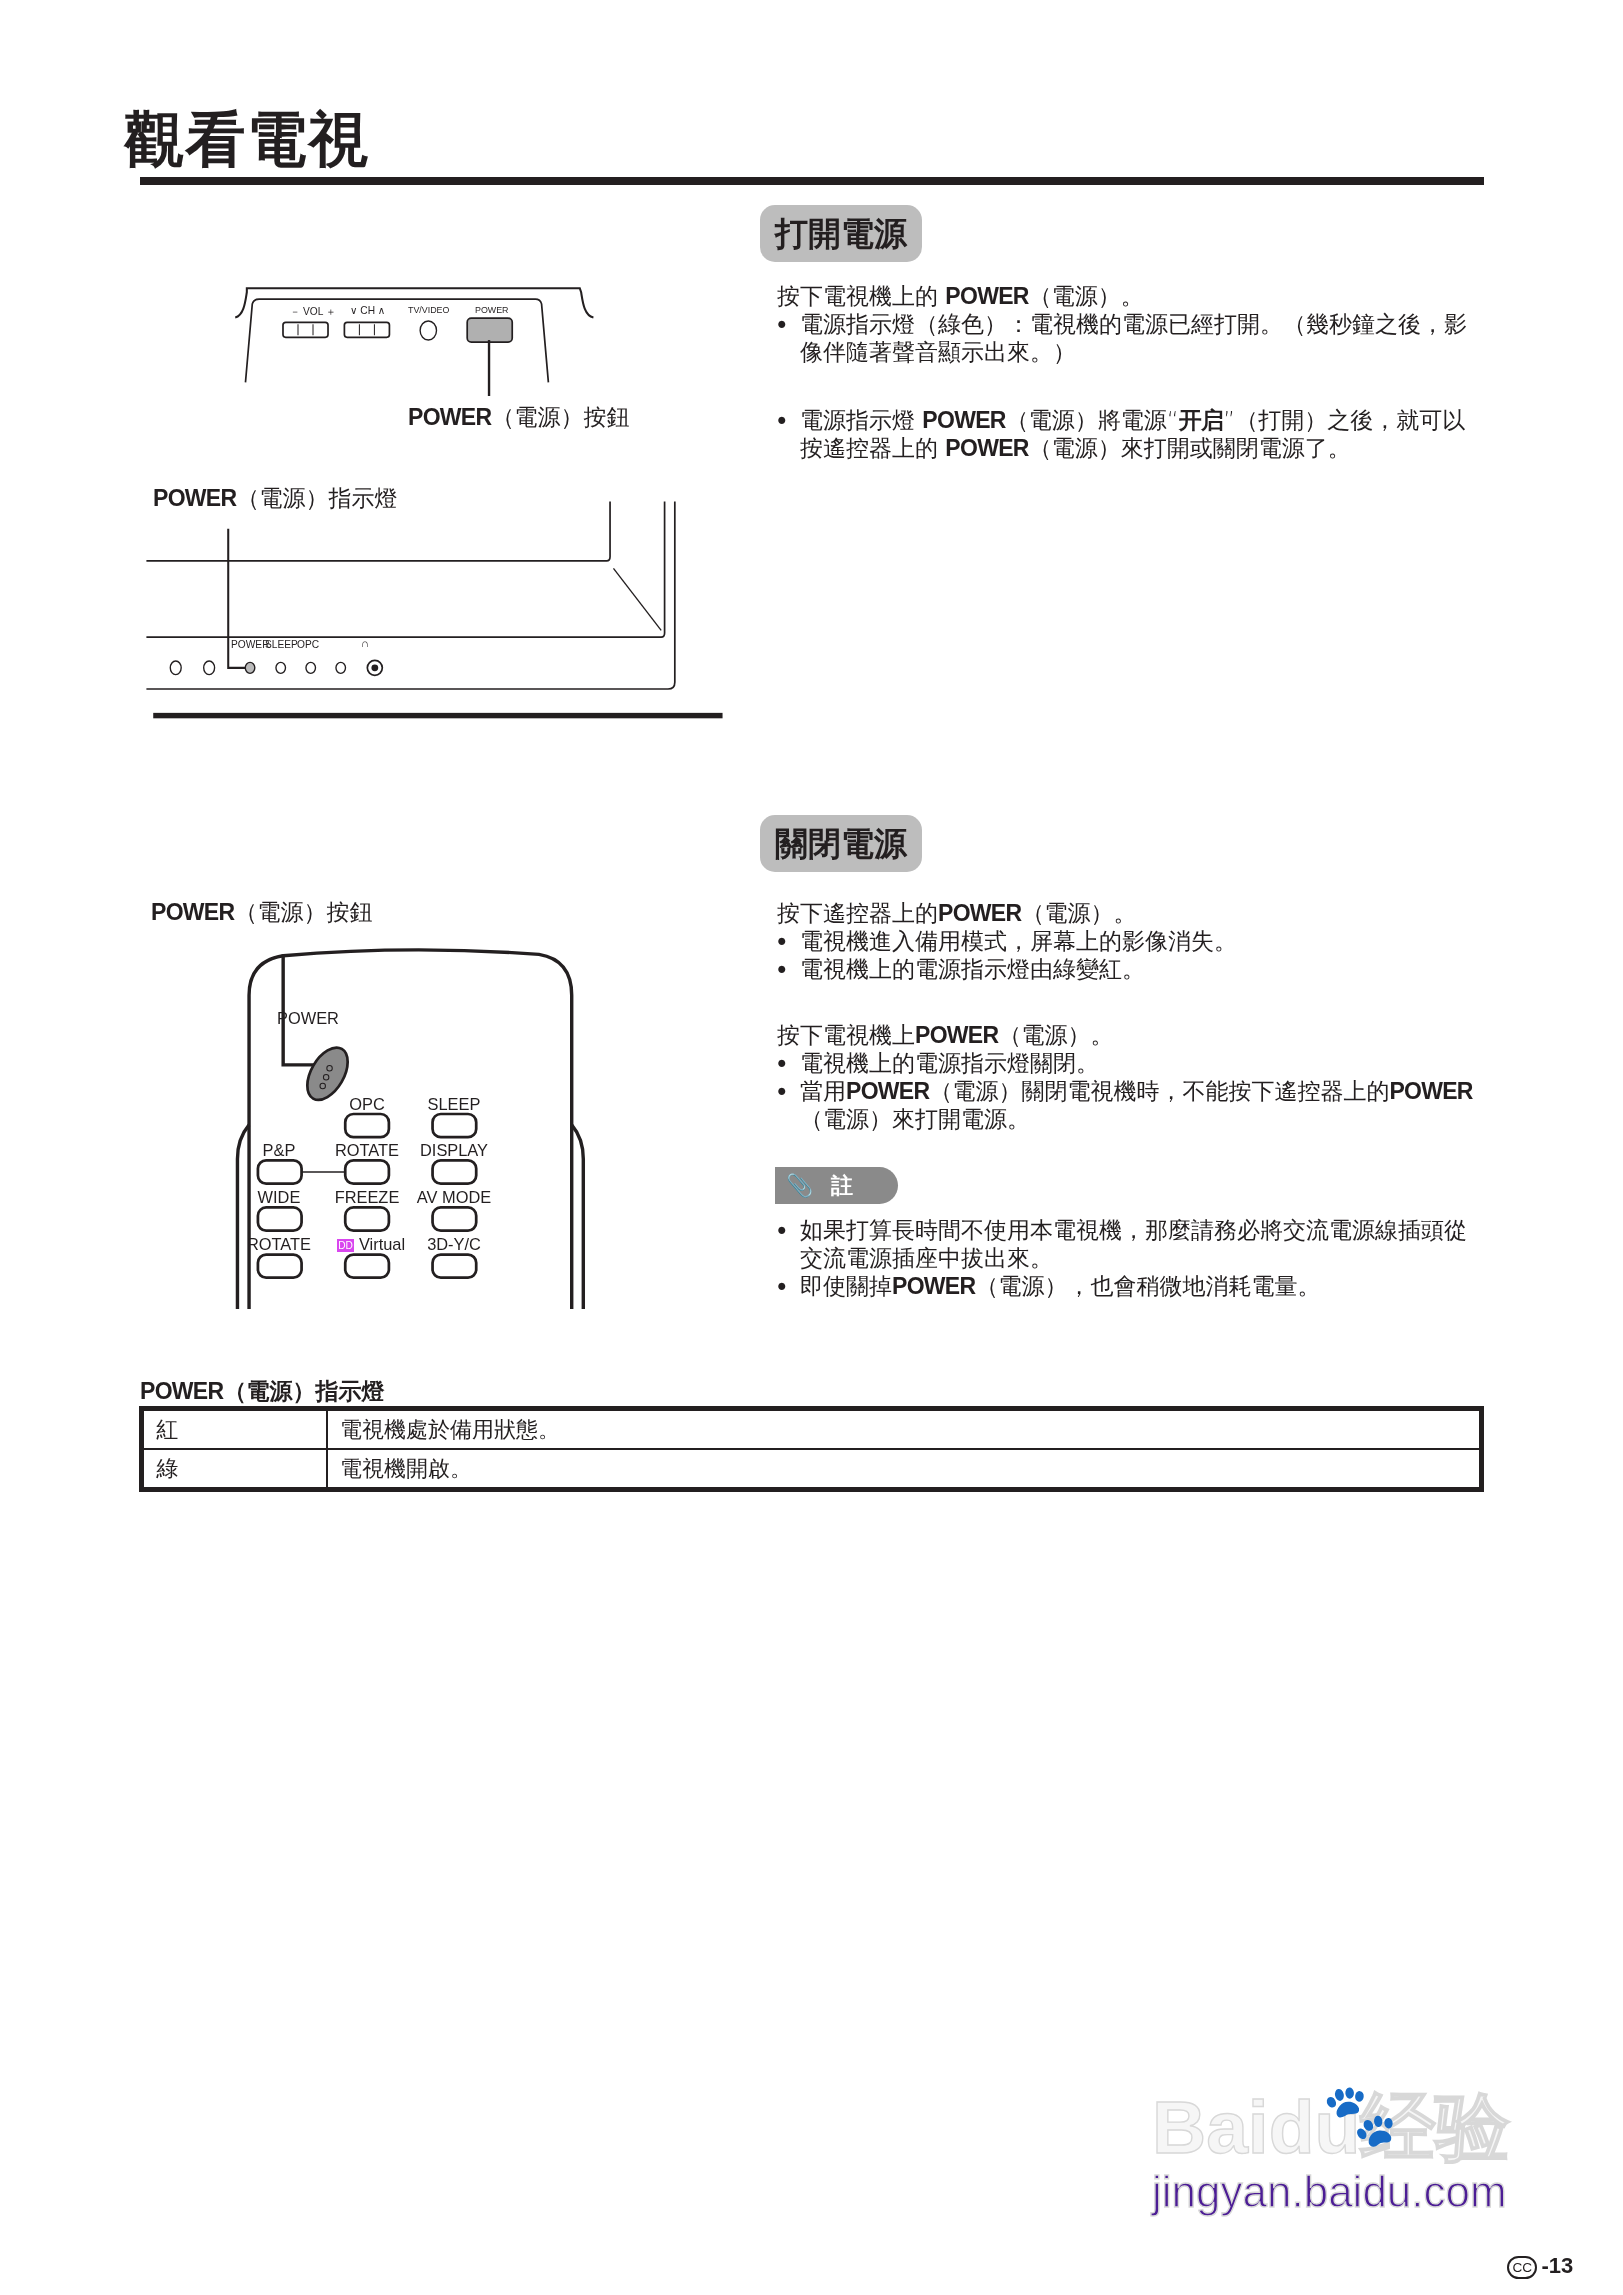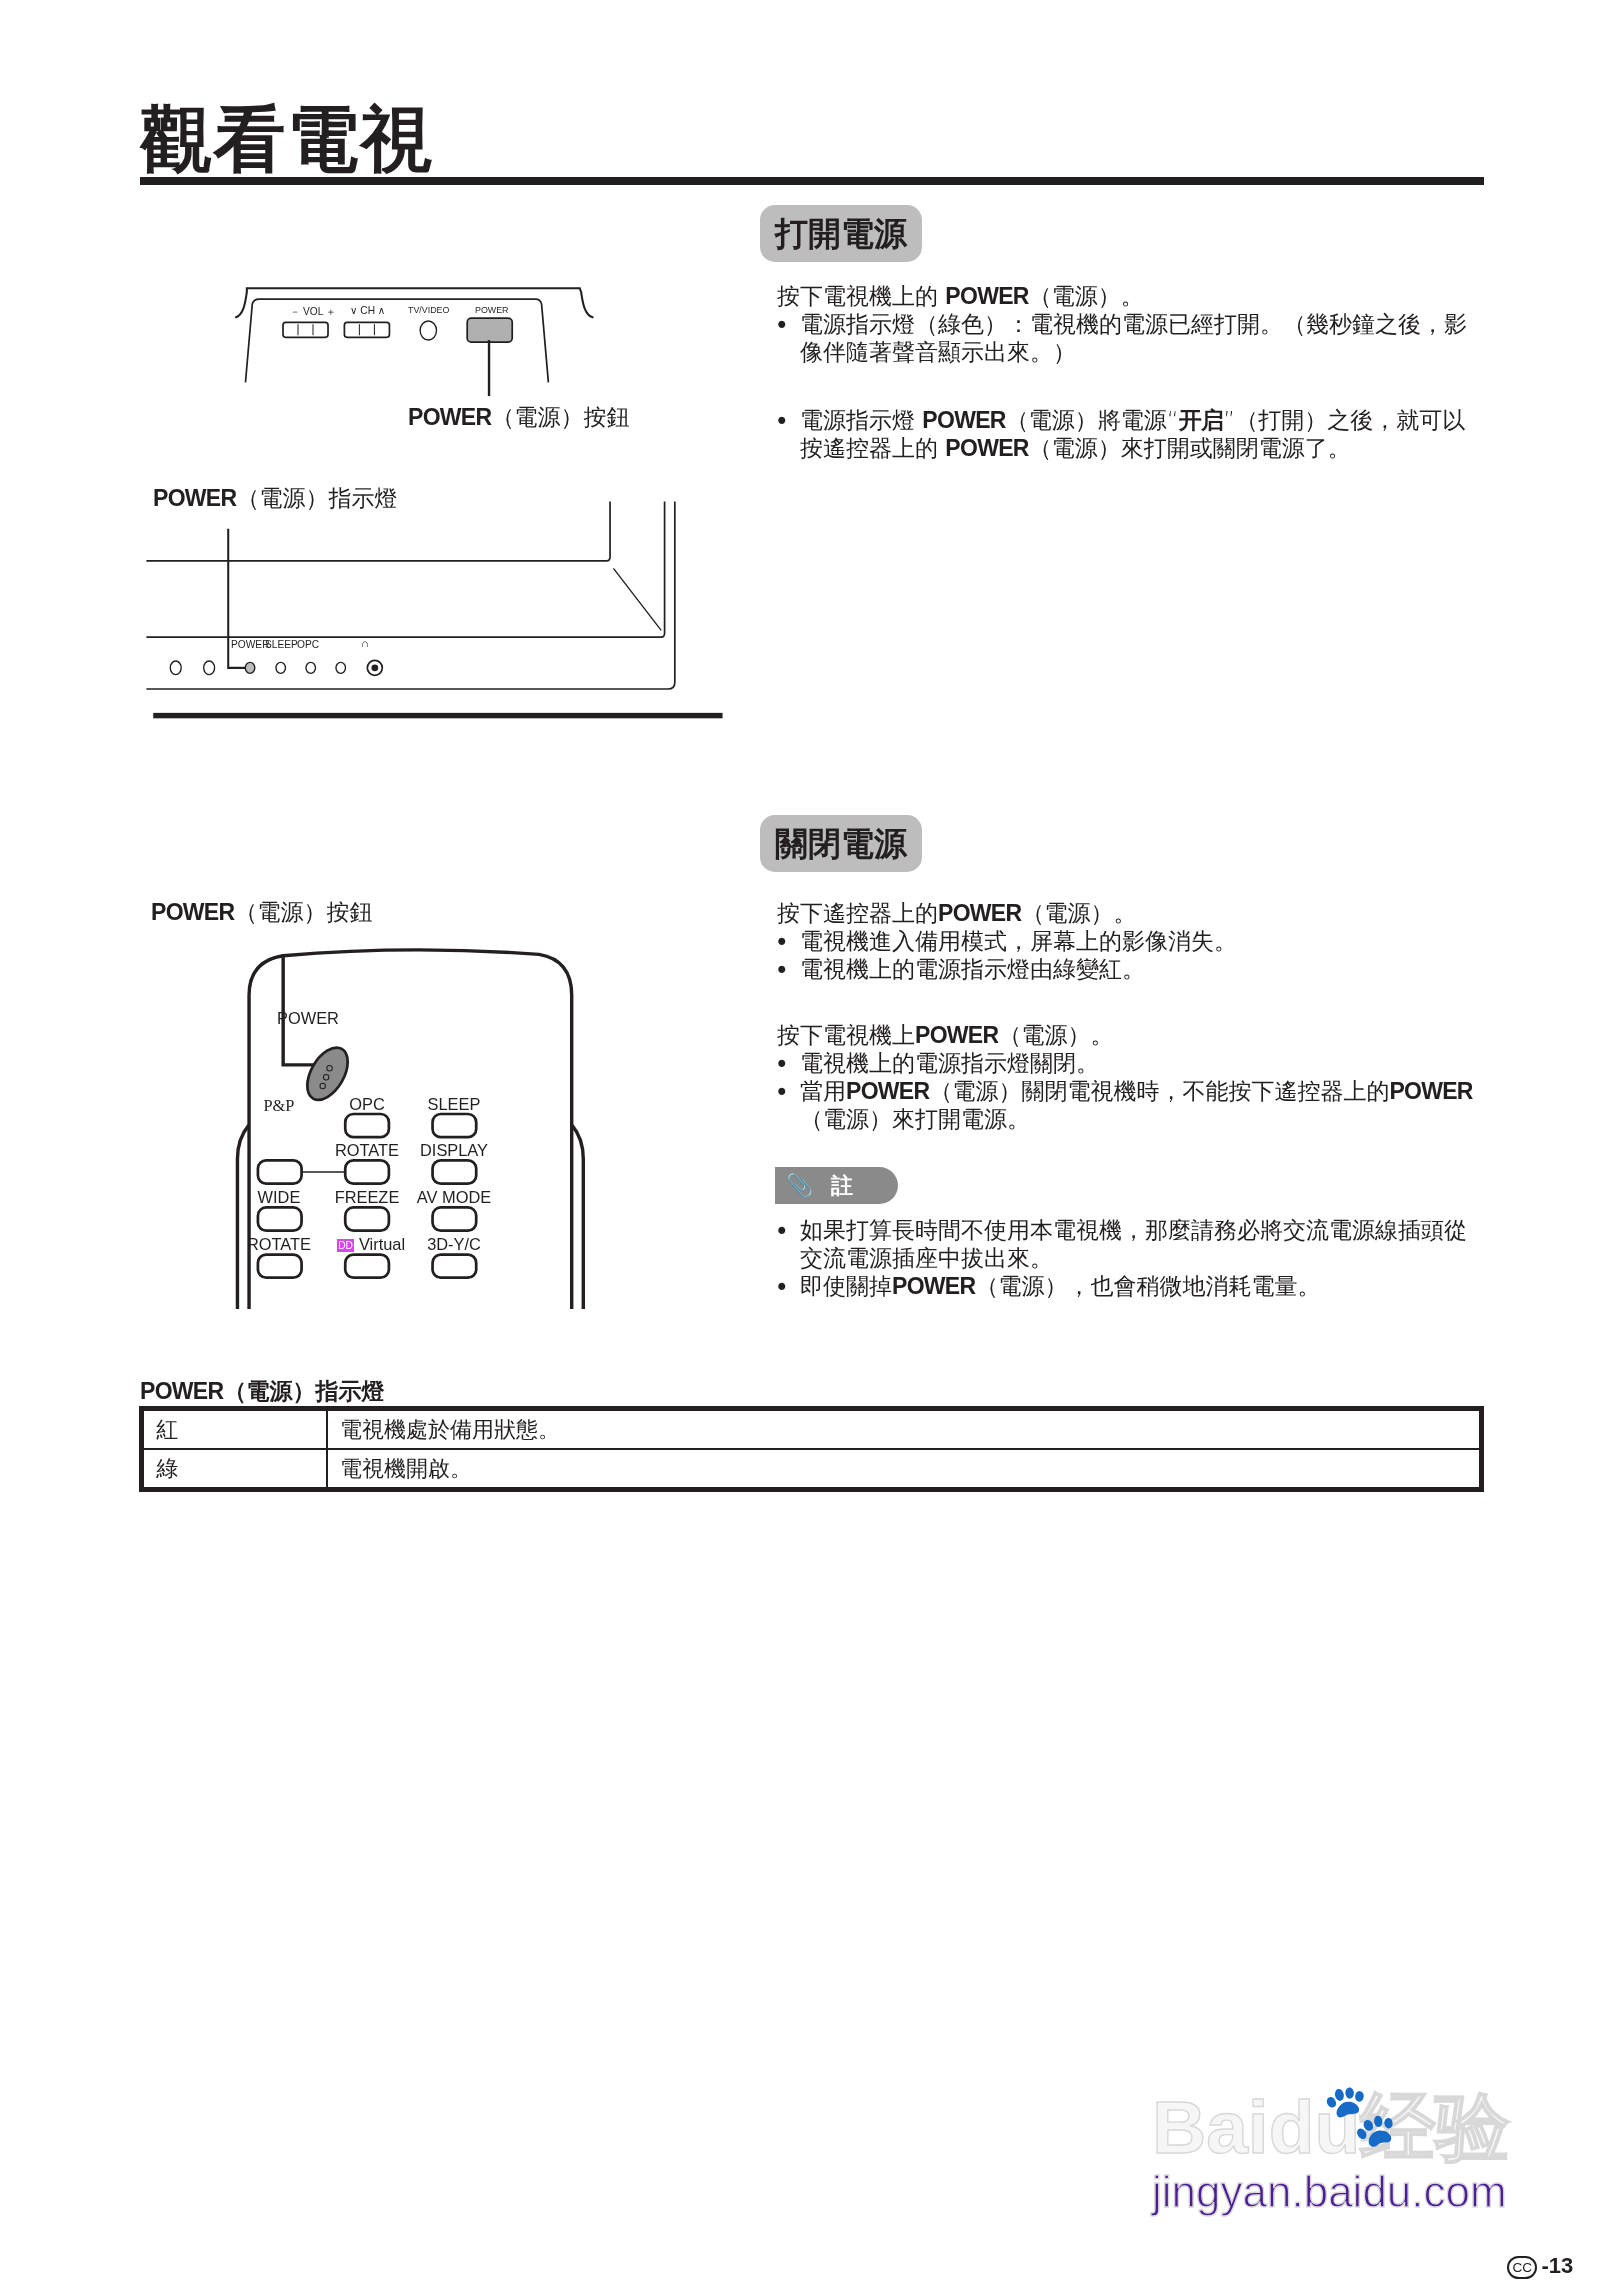--- a/index.html
+++ b/index.html
@@ -1,19 +1,19 @@
 <!DOCTYPE html>
 <html style="font-size:11px"><head>
 <meta charset="utf-8">
 <style>
   html, body { margin:0; padding:0; background:#ffffff; }
   body { width:1623px; height:2295px; position:relative; overflow:hidden;
          font-family:"DejaVu Sans", "Liberation Sans", sans-serif; color:#231f20; }
   .abs { position:absolute; }
-  .page-title { left:140px; top:102px; font-size:72px; font-weight:bold; letter-spacing:1.4px; line-height:75px; }
+  .page-title { left:124px; top:102px; font-size:60px; font-weight:bold; letter-spacing:1.4px; line-height:75px; }
   .title-rule { left:140px; top:177px; width:1344px; height:8.2px; background:#231f20; }
 
   .pill { background:#bdbdbd; border-radius:15px; font-weight:bold; font-size:33px; line-height:57px; padding:0 15px; height:57px; }
   .body-text { font-size:23px; line-height:28px; color:#231f20; font-weight:300; }
   .body-text .b { font-family:"Liberation Sans", sans-serif; font-weight:bold; letter-spacing:-0.7px; }
   .para { width:709px; }
   .bullet { position:relative; padding-left:23px; }
   .bullet::before { content:"●"; position:absolute; left:0; top:0; font-size:16.4px; }
 
   .diag-label { font-size:23px; line-height:27px; }
@@ -102,21 +102,21 @@
   <rect x="38" y="411" width="64" height="34" rx="12" fill="none" stroke="#231f20" stroke-width="4"></rect>
   <rect x="166" y="411" width="64" height="34" rx="12" fill="none" stroke="#231f20" stroke-width="4"></rect>
   <rect x="294" y="411" width="64" height="34" rx="12" fill="none" stroke="#231f20" stroke-width="4"></rect>
   <rect x="38" y="480" width="64" height="34" rx="12" fill="none" stroke="#231f20" stroke-width="4"></rect>
   <rect x="166" y="480" width="64" height="34" rx="12" fill="none" stroke="#231f20" stroke-width="4"></rect>
   <rect x="294" y="480" width="64" height="34" rx="12" fill="none" stroke="#231f20" stroke-width="4"></rect>
 </svg>
 <div class="abs remote-lbl" style="left:277px;top:1009px;width:102px;text-align:left;">POWER</div>
 <div class="abs remote-lbl" style="left:316px;top:1095px;">OPC</div>
 <div class="abs remote-lbl" style="left:403px;top:1095px;">SLEEP</div>
-<div class="abs remote-lbl" style="left:228px;top:1096px;font-family:Liberation Serif, serif;">P&amp;P</div>
+<div class="abs remote-lbl" style="left:228px;top:1141px;">P&amp;P</div>
 <div class="abs remote-lbl" style="left:316px;top:1141px;">ROTATE</div>
 <div class="abs remote-lbl" style="left:403px;top:1141px;">DISPLAY</div>
 <div class="abs remote-lbl" style="left:228px;top:1188px;">WIDE</div>
 <div class="abs remote-lbl" style="left:316px;top:1188px;">FREEZE</div>
 <div class="abs remote-lbl" style="left:403px;top:1188px;">AV MODE</div>
 <div class="abs remote-lbl" style="left:228px;top:1235px;">ROTATE</div>
 <div class="abs remote-lbl" style="left:320px;top:1235px;">
   <span style="display:inline-block;background:#d946ef;color:#fff;font-size:10.2px;padding:0 1.4px;line-height:13.6px;vertical-align:middle;">DD</span>
   <span>Virtual</span>
 </div>

